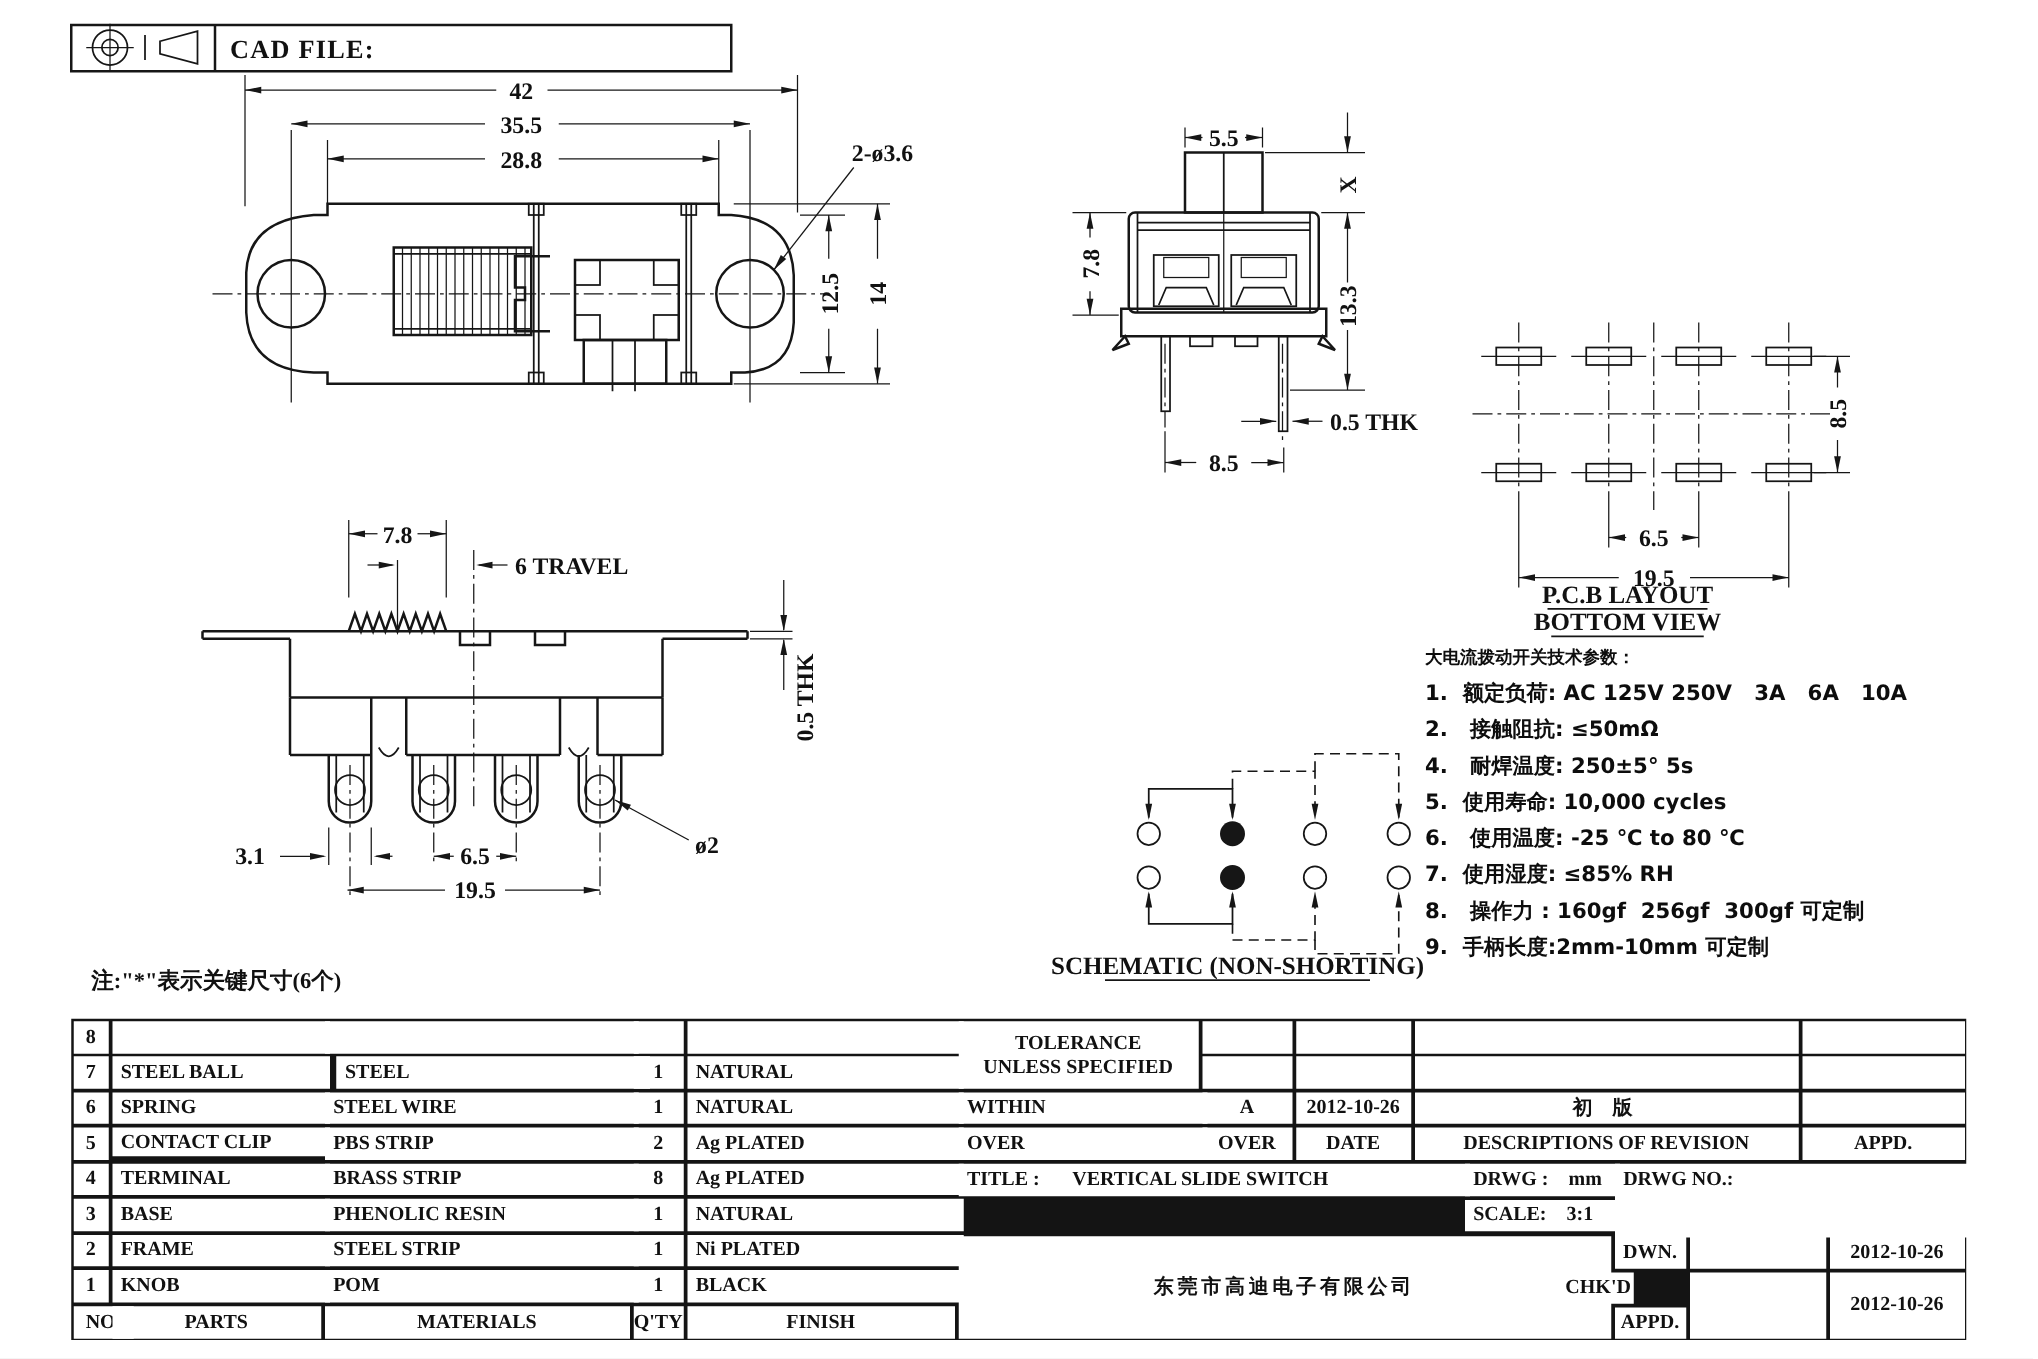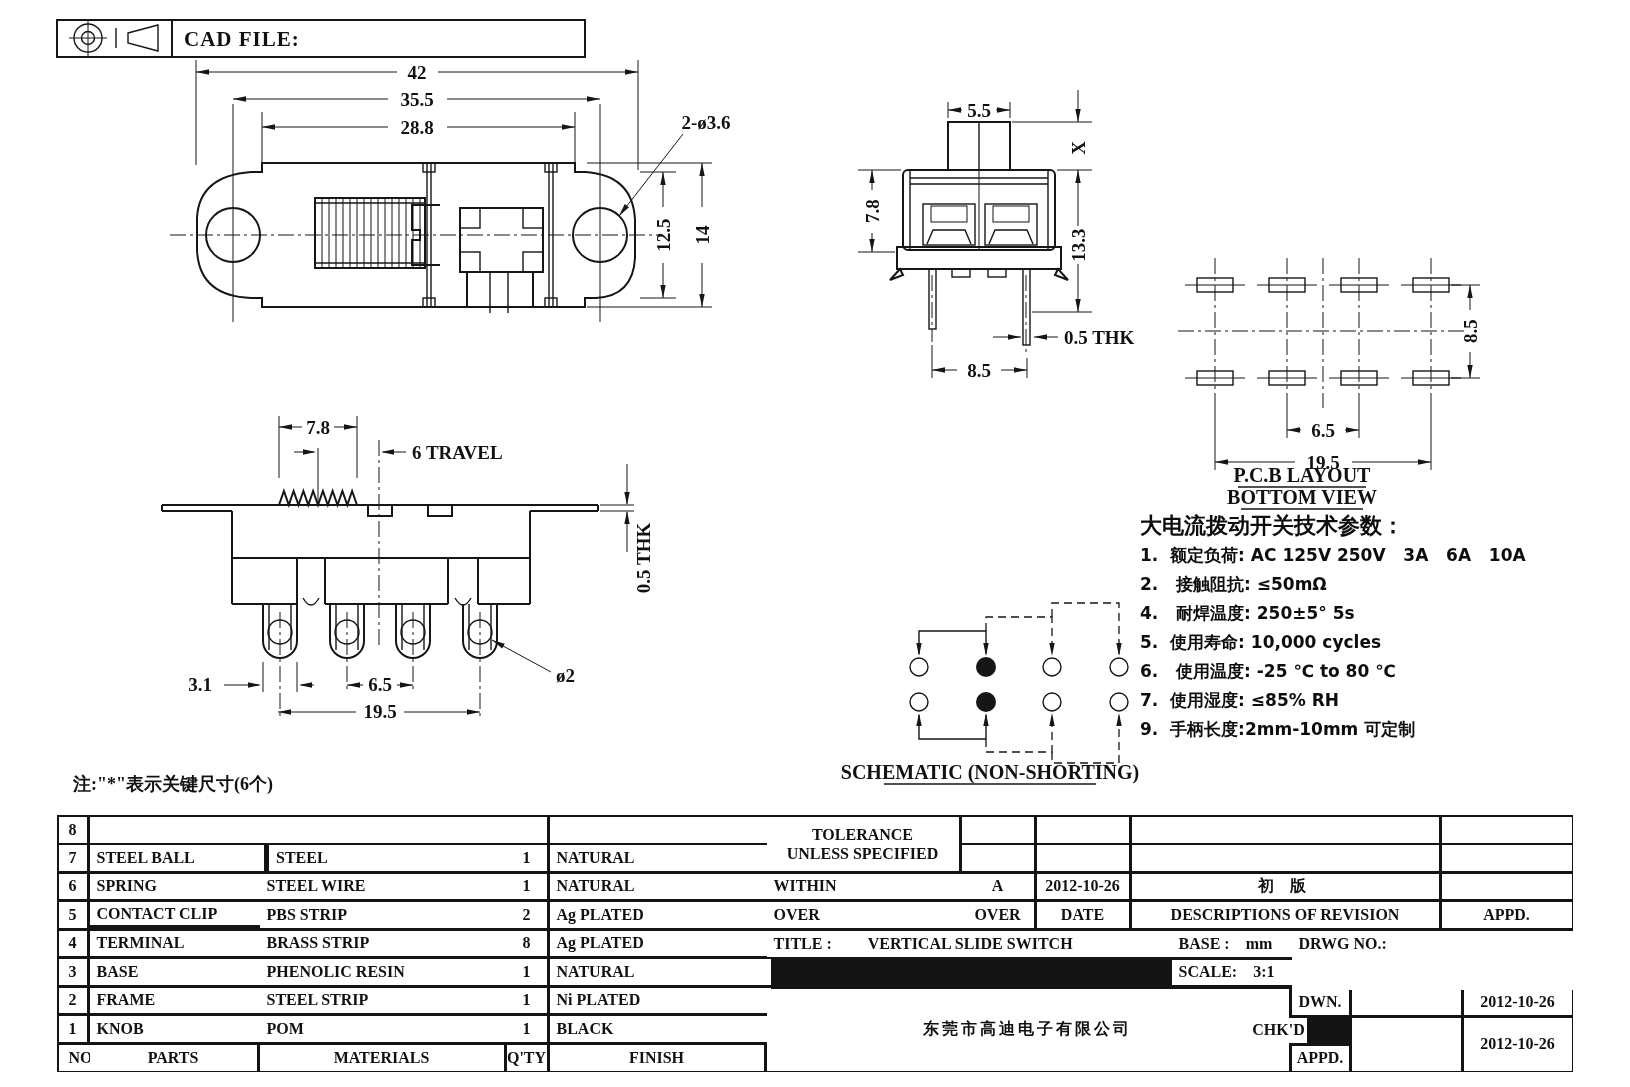--- a/index.html
+++ b/index.html
@@ -15,33 +15,33 @@
   .hatch{stroke-width:1;}
   .fill{fill:#161616;stroke:none;}
   text{fill:#111;font-family:"Liberation Serif",serif;font-weight:700;}
   .dim{font-size:19px;text-anchor:middle;}
   .dimL{font-size:19px;text-anchor:start;}
   .big{font-size:20px;text-anchor:middle;}
   .cad{font-size:21px;text-anchor:start;letter-spacing:1px;}
   
   .notes{position:absolute;left:1140px;top:511px;width:440px;font-family:"DejaVu Sans",sans-serif;
          font-weight:700;color:#0d0d0d;}
-  .notes .nt{font-size:22px;height:30px;line-height:30px;}
+  .notes .nt{font-size:14px;height:30px;line-height:30px;}
   .notes .nl{font-size:17px;height:29px;line-height:29px;white-space:pre;}
   .keynote{position:absolute;left:73px;top:772px;font-size:18px;font-weight:700;
            font-family:"Liberation Serif",serif;}
   
   .tbl{position:absolute;left:57px;top:815px;width:1516px;height:257px;background:#141414;}
   .tbl .cell{position:absolute;background:#fff;display:flex;align-items:center;overflow:hidden;
              font-weight:700;font-size:16px;white-space:nowrap;}
   .c-c{justify-content:center;}
   .c-l{justify-content:flex-start;padding-left:7px;}
   .tol{flex-direction:column;justify-content:center;font-size:15px;line-height:19px;text-align:center;}
   .ttl{font-size:19px;}
-  .ttl .lab{margin-right:36px;}
+  .ttl .lab{margin-right:26px;}
   .unit .lab{margin-right:16px;}
   .company{justify-content:center;font-family:"DejaVu Sans",sans-serif;font-size:34px;
            letter-spacing:3px;font-weight:900;}
   .rev{font-size:17px;letter-spacing:6px;justify-content:center;}
   .small{font-size:15px;}
 </style>
 </head>
 <body>
 
 <div class="sheet">
@@ -390,20 +390,21 @@
 </svg>
 
 <div class="notes">
   <div class="nt">大电流拨动开关技术参数：</div>
   <div class="nl">1.  额定负荷: AC 125V 250V   3A   6A   10A</div>
   <div class="nl">2.   接触阻抗: ≤50mΩ</div>
   <div class="nl">4.   耐焊温度: 250±5° 5s</div>
   <div class="nl">5.  使用寿命: 10,000 cycles</div>
   <div class="nl">6.   使用温度: -25 ℃ to 80 ℃</div>
   <div class="nl">7.  使用湿度: ≤85% RH</div>
+  <div class="nl">8.   操作力 : 160gf  256gf  300gf 可定制</div>
   <div class="nl">9.  手柄长度:2mm-10mm 可定制</div>
 </div>
 
 <div class="keynote">注:"*"表示关键尺寸(6个)</div>
 
 <div class="tbl">
 
   <div class="cell c-c" style="left:1.5px;top:1.5px;width:28px;height:26px">8</div>
   <div class="cell c-l" style="left:32.5px;top:1.5px;width:167px;height:26px"></div>
   <div class="cell c-l" style="left:202.5px;top:1.5px;width:244px;height:26px"></div>
@@ -483,21 +484,21 @@
   <div class="cell" style="left:1384.5px;top:1.5px;width:130px;height:26px"></div>
   <div class="cell" style="left:1384.5px;top:30px;width:130px;height:25.5px"></div>
   <div class="cell" style="left:1384.5px;top:58.5px;width:130px;height:25.5px"></div>
   <div class="cell c-c small" style="left:1384.5px;top:87px;width:130px;height:25.5px">APPD.</div>
 
   <div class="cell c-l ttl" style="left:709.5px;top:115.5px;width:402px;height:26px">
     <span class="lab">TITLE :</span>
     <span>VERTICAL SLIDE SWITCH</span>
   </div>
   <div class="cell c-l ttl unit" style="left:1114.5px;top:115.5px;width:117px;height:26px">
-    <span class="lab">BASE :</span>
+    <span class="lab">DRWG :</span>
     <span>mm</span>
   </div>
   <div class="cell c-l unit" style="left:1114.5px;top:144.5px;width:117px;height:25.5px">
     <span class="lab">SCALE:</span>
     <span>3:1</span>
   </div>
   <div class="cell company" style="left:709.5px;top:173.5px;width:522px;height:82px">东莞市高迪电子有限公司</div>
 
   <div class="cell c-l ttl" style="left:1234.5px;top:115.5px;width:278.5px;height:55px;align-items:flex-start;padding-top:4px">DRWG NO.:</div>
   <div class="cell c-c" style="left:1234.5px;top:173.5px;width:57px;height:26px">DWN.</div>

